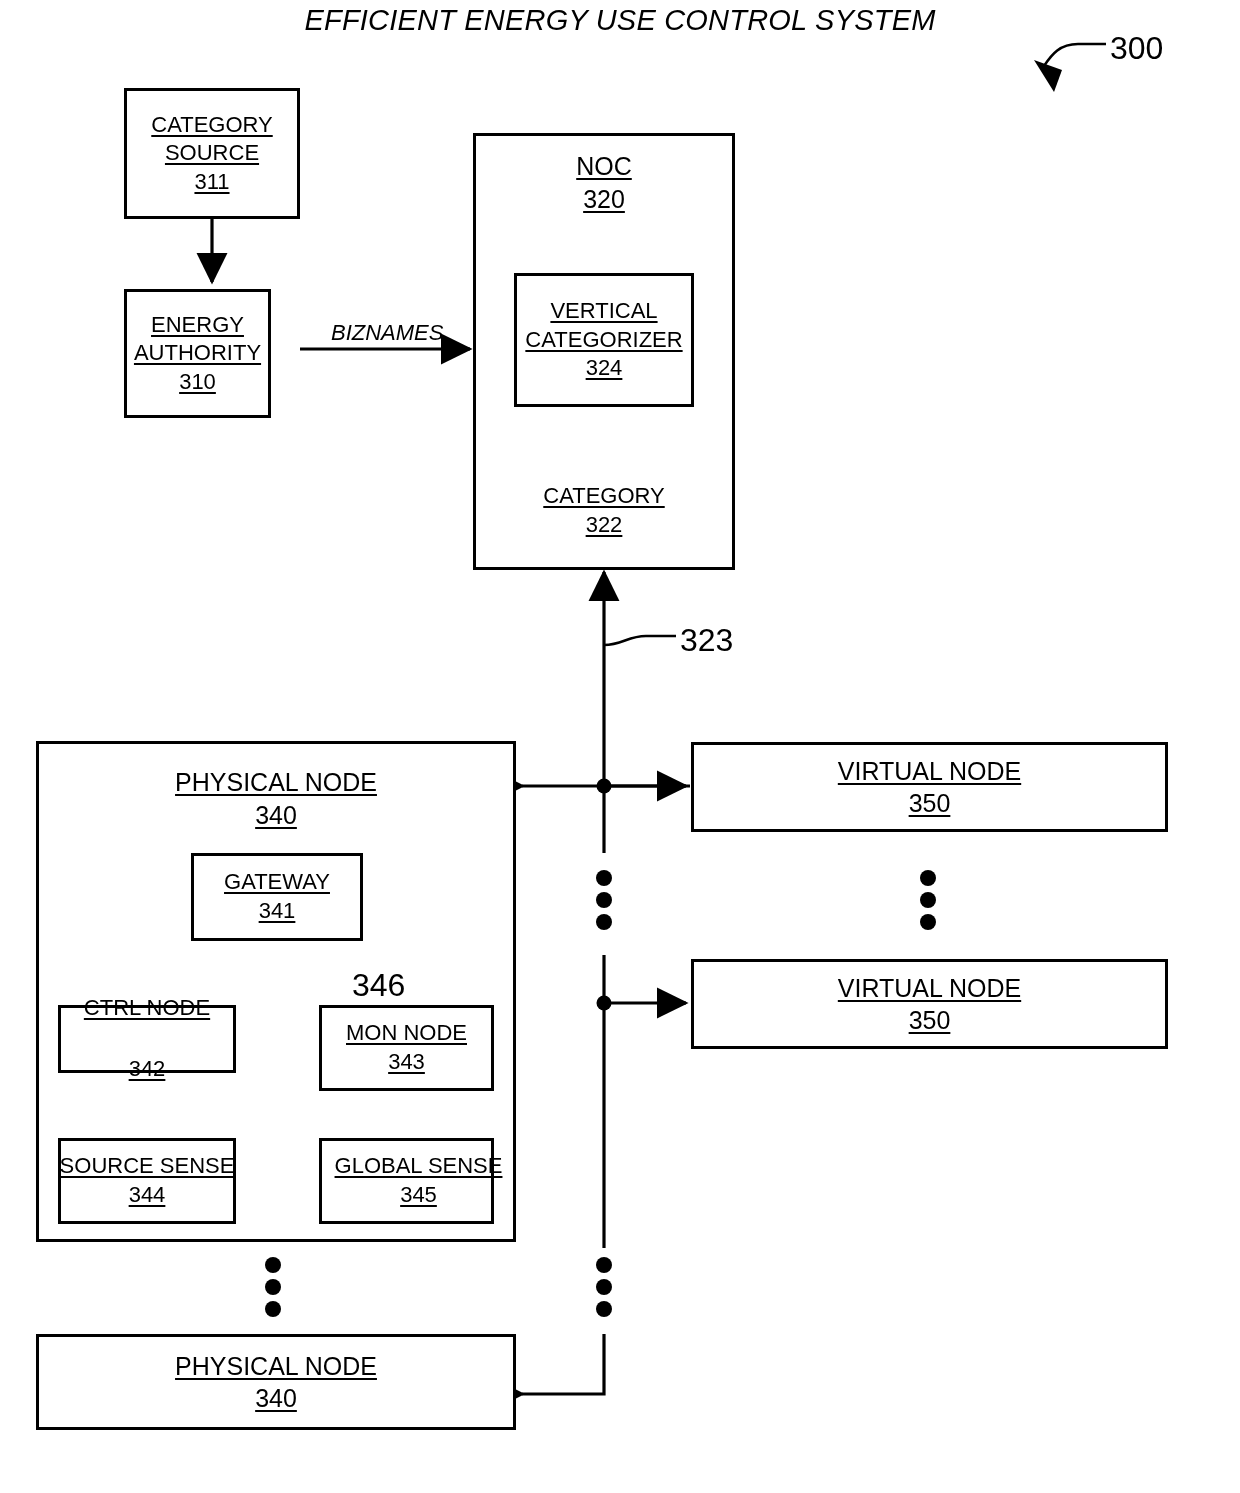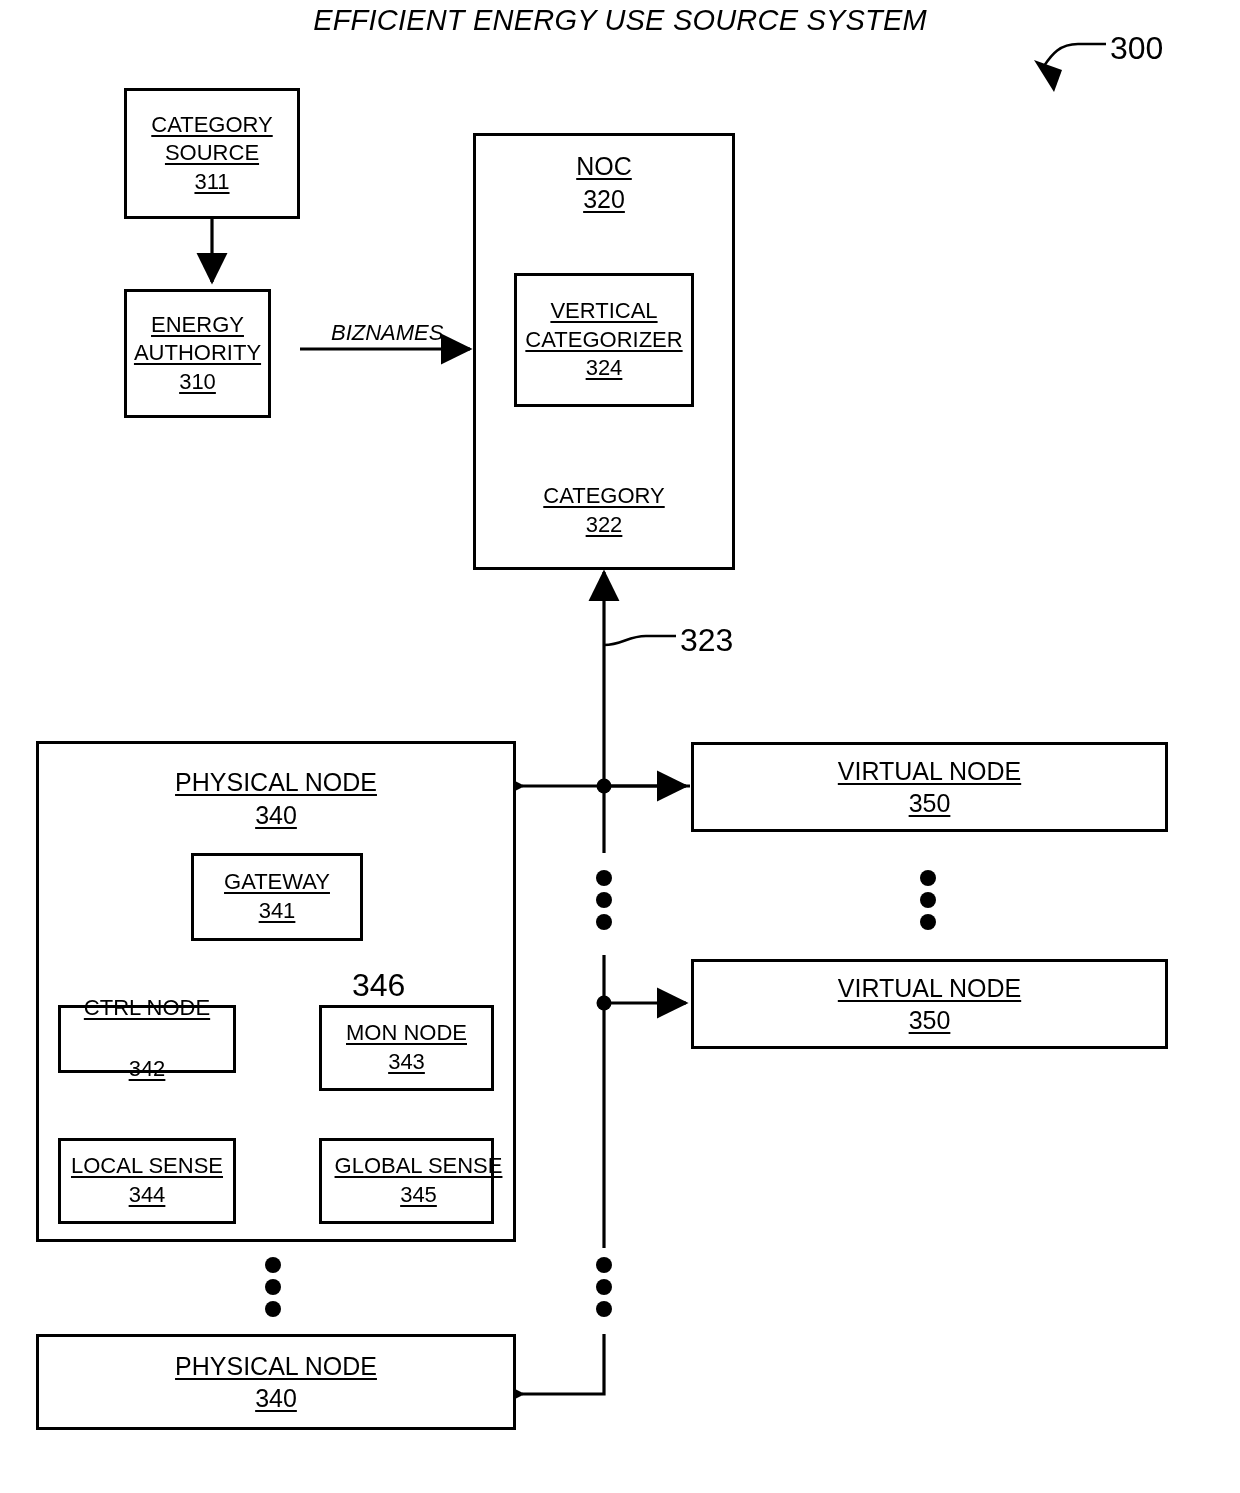--- a/index.html
+++ b/index.html
@@ -44,21 +44,21 @@
   .ln-thin{stroke:#000;stroke-width:2.6;fill:none;}
   .dot{fill:#000;}
   .ell{fill:#fff;stroke:#000;stroke-width:3;}
   .cylbody{fill:#fff;stroke:none;}
 </style>
 </head>
 <body>
 
 <div id="stage">
 
-  <div class="fig-title">EFFICIENT ENERGY USE SOURCE SYSTEM</div>
+  <div class="fig-title">EFFICIENT ENERGY USE CONTROL SYSTEM</div>
 
   <svg class="overlay" viewBox="0 0 1240 1493">
     <defs>
       <marker id="ah" markerWidth="11" markerHeight="11" refX="9.2" refY="5.5" orient="auto" markerUnits="strokeWidth">
         <path d="M0,0.6 L10,5.5 L0,10.4 z" fill="#000"></path>
       </marker>
       <marker id="ahb" markerWidth="11" markerHeight="11" refX="1.0" refY="5.5" orient="auto" markerUnits="strokeWidth">
         <path d="M10,0.6 L0,5.5 L10,10.4 z" fill="#000"></path>
       </marker>
     </defs>
@@ -187,21 +187,21 @@
     <div class="lbl">CTRL NODE</div>
     <div class="num">342</div>
   </div>
 
   <div class="box" style="left:319px;top:1005px;width:175px;height:86px;">
     <div class="lbl">MON NODE</div>
     <div class="num">343</div>
   </div>
 
   <div class="box" style="left:58px;top:1138px;width:178px;height:86px;">
-    <div class="lbl">LOCAL SENSE</div>
+    <div class="lbl">SOURCE SENSE</div>
     <div class="num">344</div>
   </div>
 
   <div class="box" style="left:319px;top:1138px;width:175px;height:86px;padding-left:24px;">
     <div class="lbl">GLOBAL SENSE</div>
     <div class="num">345</div>
   </div>
 
   <div class="box" style="left:36px;top:1334px;width:480px;height:96px;">
     <div class="lbl big">PHYSICAL NODE</div>

